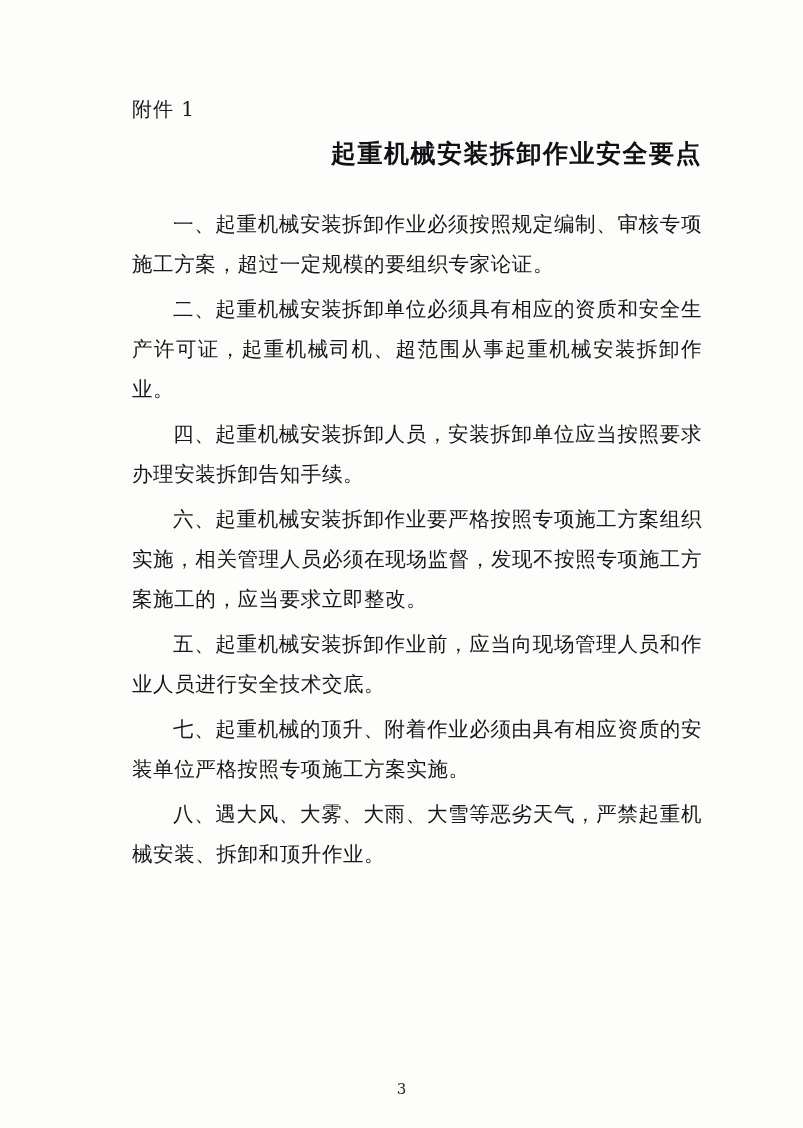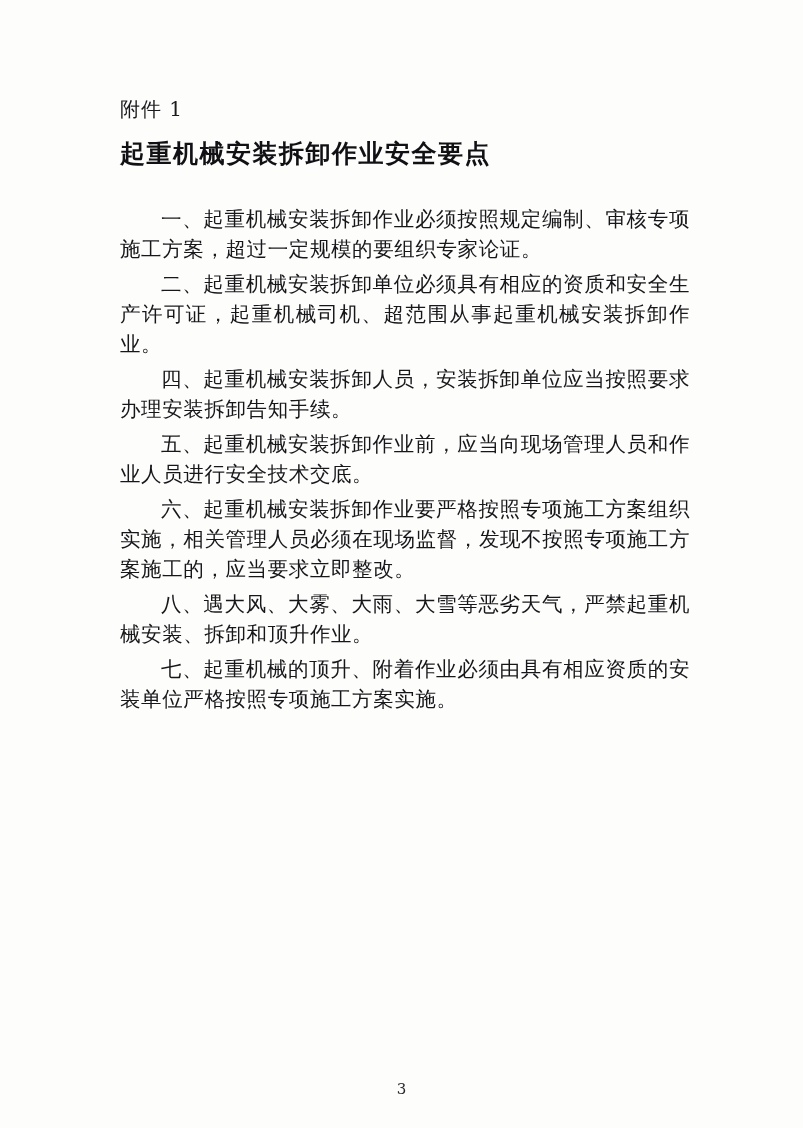--- a/index.html
+++ b/index.html
@@ -14,43 +14,43 @@
   .page {
     position: relative;
     width: 803px;
     height: 1128px;
     background: #fdfdfb;
     overflow: hidden;
     box-sizing: border-box;
   }
   .content {
     position: absolute;
-    left: 120px;
+    left: 132px;
     top: 96px;
     width: 570px;
   }
   .attachment-label {
     font-size: 20px;
     letter-spacing: 1px;
     color: #1a1a1e;
     margin: 0 0 14px 0;
     font-family: "DejaVu Serif", "Liberation Serif", serif;
   }
   .doc-title {
-    text-align: left;
+    text-align: right;
     font-size: 25px;
     font-weight: bold;
     letter-spacing: 1.5px;
     color: #111115;
     margin: 12px 0 34px 0;
     font-family: "DejaVu Sans", "Liberation Sans", sans-serif;
   }
   .para {
     font-size: 20.5px;
-    line-height: 30px;
+    line-height: 40px;
     text-indent: 41px;
     margin: 0 0 5px 0;
     letter-spacing: 0.6px;
     text-align: justify;
     color: #17171b;
   }
   .page-number {
     position: absolute;
     left: 0;
     right: 0;
@@ -67,21 +67,21 @@
 <div class="page">
   <div class="content">
 
     <div class="attachment-label">附件 1</div>
 
     <div class="doc-title">起重机械安装拆卸作业安全要点</div>
 
     <p class="para">一、起重机械安装拆卸作业必须按照规定编制、审核专项施工方案，超过一定规模的要组织专家论证。</p>
     <p class="para">二、起重机械安装拆卸单位必须具有相应的资质和安全生产许可证，起重机械司机、超范围从事起重机械安装拆卸作业。</p>
     <p class="para">四、起重机械安装拆卸人员，安装拆卸单位应当按照要求办理安装拆卸告知手续。</p>
+    <p class="para">六、起重机械安装拆卸作业要严格按照专项施工方案组织实施，相关管理人员必须在现场监督，发现不按照专项施工方案施工的，应当要求立即整改。</p>
     <p class="para">五、起重机械安装拆卸作业前，应当向现场管理人员和作业人员进行安全技术交底。</p>
-    <p class="para">六、起重机械安装拆卸作业要严格按照专项施工方案组织实施，相关管理人员必须在现场监督，发现不按照专项施工方案施工的，应当要求立即整改。</p>
+    <p class="para">七、起重机械的顶升、附着作业必须由具有相应资质的安装单位严格按照专项施工方案实施。</p>
     <p class="para">八、遇大风、大雾、大雨、大雪等恶劣天气，严禁起重机械安装、拆卸和顶升作业。</p>
-    <p class="para">七、起重机械的顶升、附着作业必须由具有相应资质的安装单位严格按照专项施工方案实施。</p>
 
   </div>
 
   <div class="page-number">3</div>
 </div>
 
 </body></html>

